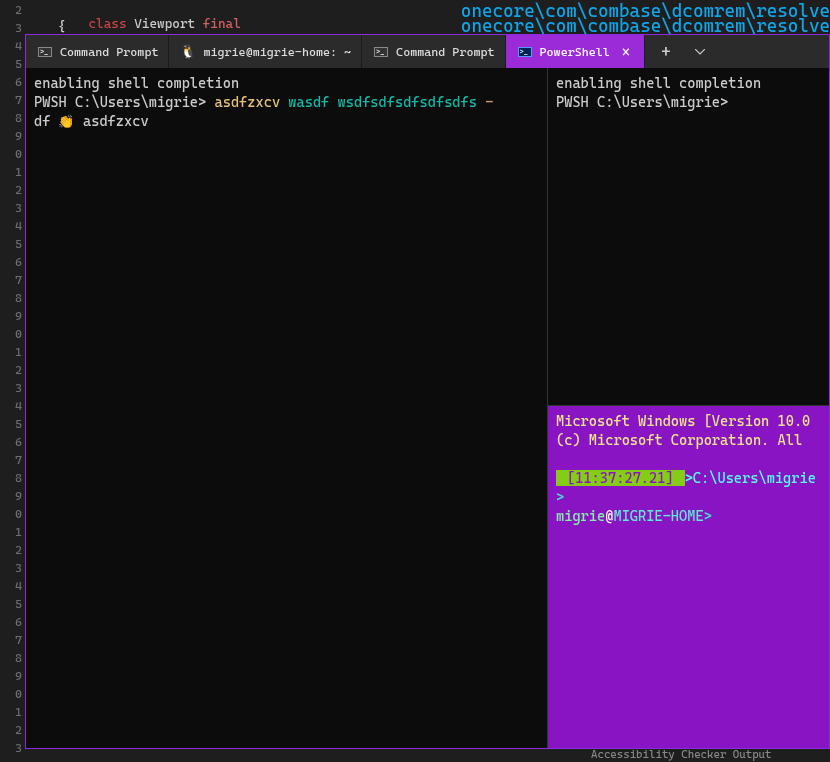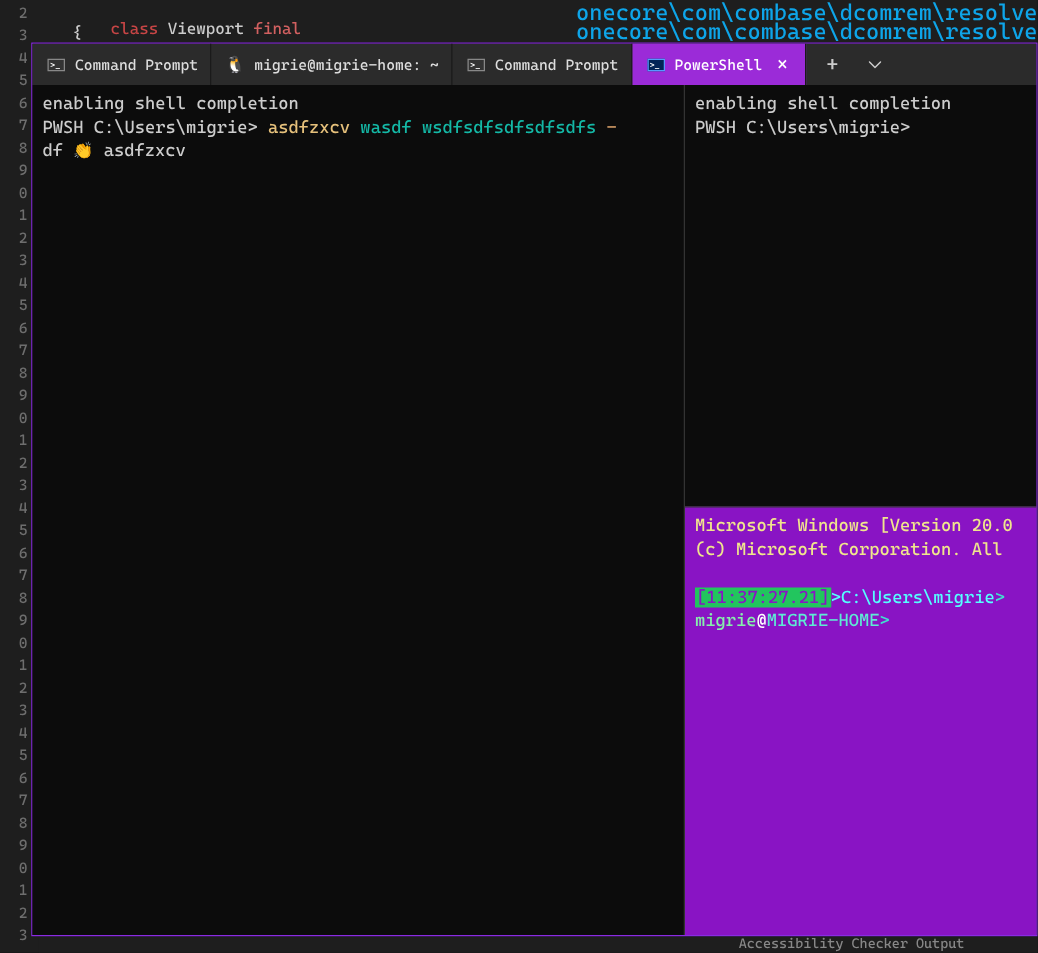--- a/index.html
+++ b/index.html
@@ -170,23 +170,23 @@
     white-space: pre-wrap;
     word-break: break-all;
     border-top: 1px solid #333;
   }
   .t-cmd { color: #e5c07b; }
   .t-arg { color: #14b8a6; }
   .t-dash { color: #d19a66; }
   .t-emoji { font-size: 13px; }
   .rb-ver { color: #f0e68c; }
   .rb-time-box {
-    background: #22c55e;
+    background: #84cc16;
     color: #8914c4;
-    padding: 0 1px;
+    padding: 0 11px;
   }
   .rb-path { color: #55ffff; }
   .rb-user { color: #86efac; }
   .rb-host { color: #5eead4; }
 
   
   .bottom-blur {
     position: absolute;
     left: 0; right: 0; bottom: 0;
     height: 15px;
@@ -294,20 +294,20 @@
   </div>
 
   <div class="panes">
     <div class="pane-left"><span>enabling shell completion</span>
 <span>PWSH C:\Users\migrie&gt; </span><span class="t-cmd">asdfzxcv</span><span class="t-arg"> wasdf wsdfsdfsdfsdfsdfs </span><span class="t-dash">-</span>
 <span>df </span><span class="t-emoji">👏</span><span> asdfzxcv</span></div>
 
     <div class="pane-right">
       <div class="pane-rt"><span>enabling shell completion</span>
 <span>PWSH C:\Users\migrie&gt;</span></div>
-      <div class="pane-rb"><span class="rb-ver">Microsoft Windows [Version 20.0</span>
+      <div class="pane-rb"><span class="rb-ver">Microsoft Windows [Version 10.0</span>
 <span class="rb-ver">(c) Microsoft Corporation. All </span>
 
 <span class="rb-time-box">[11:37:27.21]</span><span class="rb-path">&gt;</span><span class="rb-path">C:\Users\migrie</span><span style="color:#40e0d0">&gt;</span>
 <span class="rb-user">migrie</span><span>@</span><span class="rb-host">MIGRIE-HOME</span><span style="color:#40e0d0">&gt;</span></div>
     </div>
   </div>
 </div>
 
 </body></html>

